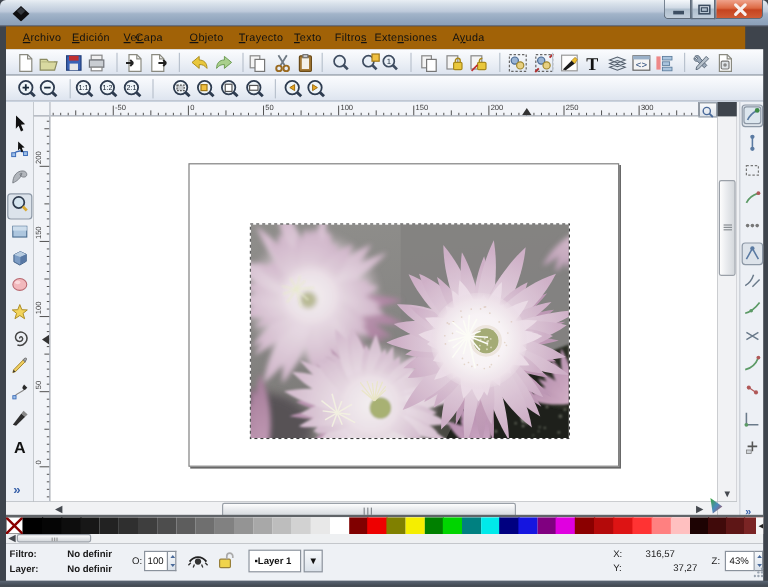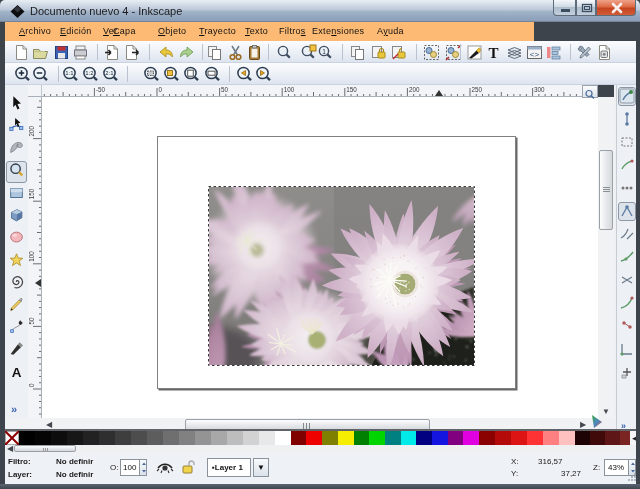--- a/index.html
+++ b/index.html
@@ -6,21 +6,21 @@
 .abs{position:absolute}
 #title{left:0;top:0;width:640px;height:22px;border-radius:5px 5px 0 0;
 background:linear-gradient(#e9eef4 0%,#d8e1ea 15%,#becadb 45%,#a2b4c9 55%,#93a7bf 80%,#8ba0b8 100%);
 border-bottom:1px solid #78839a}
 #title .txt{left:30px;top:5px;font-size:11px;color:#1b1b1b;position:absolute}
 #wbtns{left:553px;top:0;width:84px;height:17px}
 .wb{position:absolute;top:0;height:16px;border:1px solid #5e6b7a;border-top:none;background:linear-gradient(#f5f8fb,#cfd9e4 45%,#aebecd 50%,#c3cfdc)}
 .wb.min{left:0;width:23px;border-radius:0 0 0 4px}
 .wb.max{left:23px;width:20px}
 .wb.cls{left:43px;width:40px;border-radius:0 0 4px 0;background:linear-gradient(#efa28b 0%,#dd6a44 45%,#c64420 55%,#d05c36 100%)}
-#menu{left:5px;top:22px;width:529px;height:19px;background:#fdba74;font-size:9px;color:#111}
+#menu{left:5px;top:22px;width:616px;height:19px;background:#a16207;font-size:9px;color:#111}
 #menu span{position:absolute;top:4px;letter-spacing:0.3px}
 #menu u{text-decoration:underline}
 .tb{left:5px;width:631px;background:linear-gradient(#fbfcfe,#edf1f7 50%,#dde4ef);border-bottom:1px solid #c9d2de;position:absolute}
 #tb1{top:41px;height:22px}
 #tb2{top:63px;height:22px}
 .sep{position:absolute;top:3px;width:1px;height:16px;background:#b9c2ce}
 #tools{left:5px;top:85px;width:23px;height:333px;background:#edf0f5}
 #corner{left:28px;top:85px;width:14px;height:12px;background:#f2f4f8;border-right:1px solid #c0c6cf;border-bottom:1px solid #aab0ba}
 #hruler{left:42px;top:85px;width:540px;height:12px;background:#f2f4f8;border-bottom:1px solid #aab0ba;overflow:hidden}
 #vruler{left:28px;top:97px;width:14px;height:321px;background:#f2f4f8;border-right:1px solid #aab0ba;overflow:hidden}
@@ -37,21 +37,20 @@
 #palette{left:5px;top:431px;width:631px;height:14px;background:#f0f1f3;overflow:hidden}
 #palscroll{left:5px;top:445px;width:631px;height:8px;background:#eef0f2}
 #status{left:5px;top:453px;width:631px;height:31px;background:#eef1f5;font-size:8px;color:#1a1a1a;overflow:hidden}
 #status .lab{position:absolute;white-space:nowrap}
 #bborder{left:0px;top:484px;width:640px;height:5px;background:linear-gradient(#5a6573,#3e444c)}
 .spin{position:absolute;background:#fff;border:1px solid #8a929c;font-size:10px;color:#111}
 .sicon{position:absolute;left:1px;width:17px;height:17px}
 </style></head>
 <body>
 <div id="title" class="abs">
-    <div class="txt">Documento nuevo 4 - Inkscape</div>
 <svg class="abs" style="left:10px;top:5px" width="15" height="13" viewBox="0 0 15 13">
 <path d="M7.5 0 L14.5 6.5 L7.5 13 L0.5 6.5 Z" fill="#0e0e10"></path>
 <path d="M7.5 1 L11 4.2 L7.5 7.4 L4 4.2 Z" fill="#34383e"></path>
 </svg>
   </div>
 <div id="wbtns" class="abs">
 <div class="wb min"><svg width="23" height="16">
         <rect x="7" y="9" width="9" height="3" fill="#3d4e62"></rect>
       </svg></div>
 <div class="wb max"><svg width="20" height="16">

